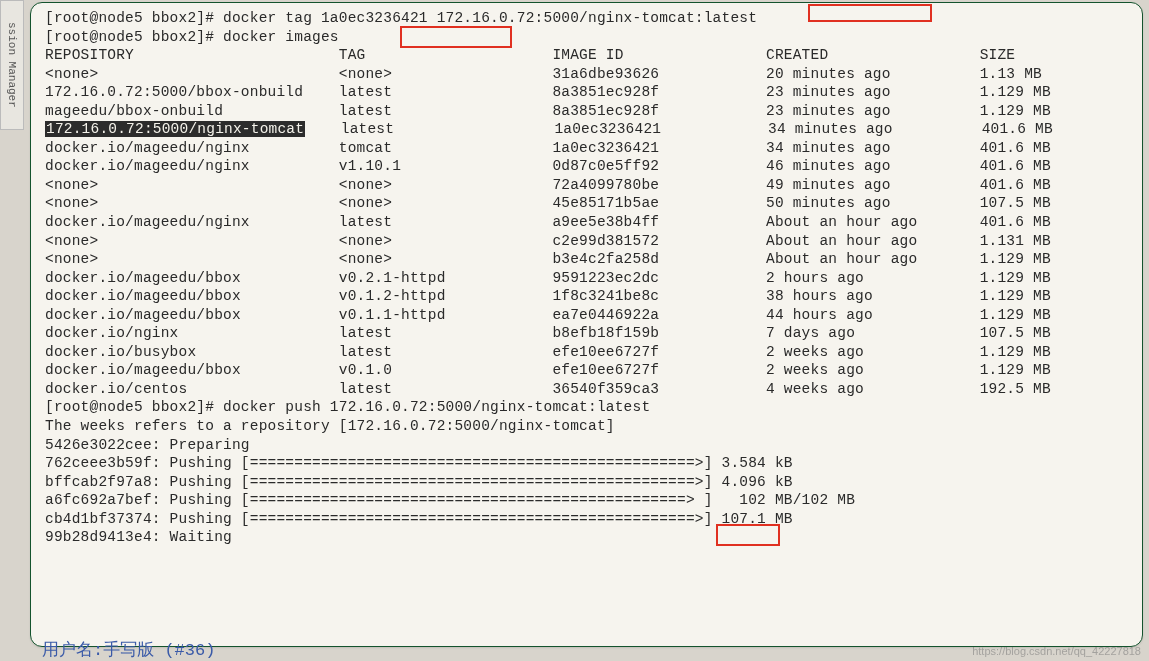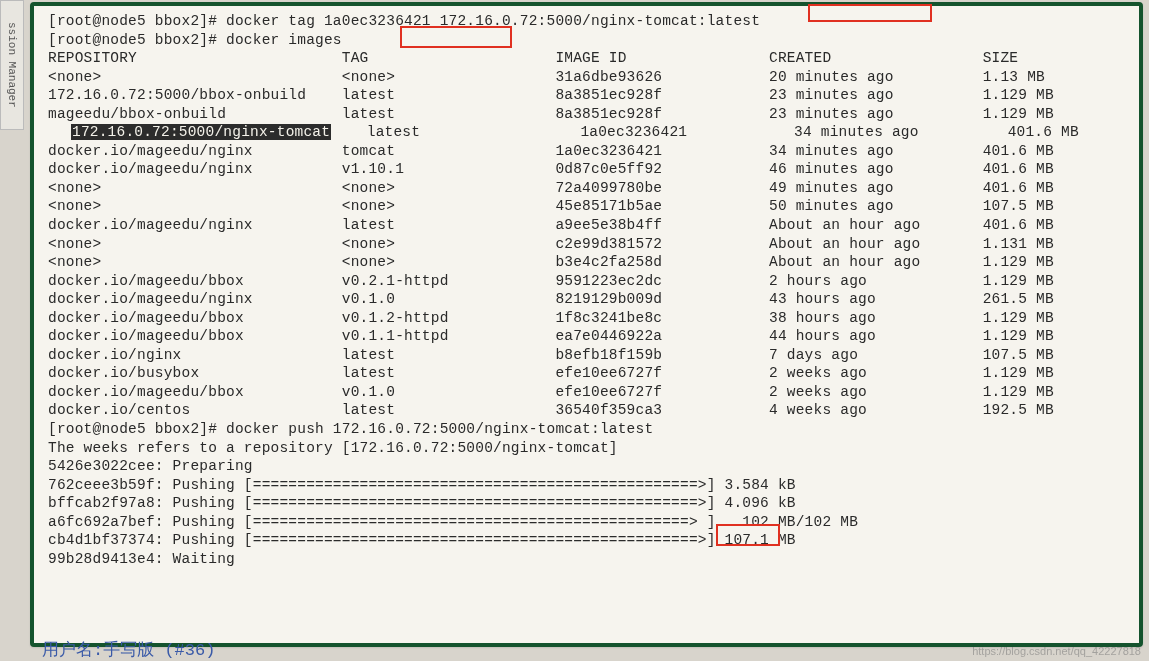--- a/index.html
+++ b/index.html
@@ -31,36 +31,35 @@
     justify-content: center;
     padding: 4px 0;
   }
   .terminal {
     position: absolute;
     left: 30px;
     top: 2px;
     right: 6px;
     bottom: 14px;
     background: #f6f4ee;
-    border: 4px solid #14532d;
-    border-radius: 4px;
+    border: 1px solid #14532d;
+    border-radius: 12px;
     padding: 6px 8px 4px 14px;
     box-shadow: 0 1px 2px rgba(0,0,0,0.1);
     overflow: hidden;
   }
   .line {
     white-space: pre;
     line-height: 1.28;
     letter-spacing: 0.2px;
   }
   .hl {
     background: #2c2c2c;
     color: #f4f2ea;
     padding: 0 1px;
-    margin-left: 23px;
   }
   .redbox {
     position: absolute;
     border: 2px solid #e03020;
     background: transparent;
     pointer-events: none;
   }
   .watermark {
     position: absolute;
     right: 8px;
@@ -94,21 +93,20 @@
       <div class="line">mageedu/bbox-onbuild             latest                  8a3851ec928f            23 minutes ago          1.129 MB</div>
       <div class="line"><span class="hl">172.16.0.72:5000/nginx-tomcat</span>    latest                  1a0ec3236421            34 minutes ago          401.6 MB</div>
       <div class="line">docker.io/mageedu/nginx          tomcat                  1a0ec3236421            34 minutes ago          401.6 MB</div>
       <div class="line">docker.io/mageedu/nginx          v1.10.1                 0d87c0e5ff92            46 minutes ago          401.6 MB</div>
       <div class="line">&lt;none&gt;                           &lt;none&gt;                  72a4099780be            49 minutes ago          401.6 MB</div>
       <div class="line">&lt;none&gt;                           &lt;none&gt;                  45e85171b5ae            50 minutes ago          107.5 MB</div>
       <div class="line">docker.io/mageedu/nginx          latest                  a9ee5e38b4ff            About an hour ago       401.6 MB</div>
       <div class="line">&lt;none&gt;                           &lt;none&gt;                  c2e99d381572            About an hour ago       1.131 MB</div>
       <div class="line">&lt;none&gt;                           &lt;none&gt;                  b3e4c2fa258d            About an hour ago       1.129 MB</div>
       <div class="line">docker.io/mageedu/bbox           v0.2.1-httpd            9591223ec2dc            2 hours ago             1.129 MB</div>
-      <div class="line">docker.io/mageedu/nginx          v0.1.0                  8219129b009d            43 hours ago            261.5 MB</div>
       <div class="line">docker.io/mageedu/bbox           v0.1.2-httpd            1f8c3241be8c            38 hours ago            1.129 MB</div>
       <div class="line">docker.io/mageedu/bbox           v0.1.1-httpd            ea7e0446922a            44 hours ago            1.129 MB</div>
       <div class="line">docker.io/nginx                  latest                  b8efb18f159b            7 days ago              107.5 MB</div>
       <div class="line">docker.io/busybox                latest                  efe10ee6727f            2 weeks ago             1.129 MB</div>
       <div class="line">docker.io/mageedu/bbox           v0.1.0                  efe10ee6727f            2 weeks ago             1.129 MB</div>
       <div class="line">docker.io/centos                 latest                  36540f359ca3            4 weeks ago             192.5 MB</div>
       <div class="line">[root@node5 bbox2]# docker push 172.16.0.72:5000/nginx-tomcat:latest</div>
       <div class="line">The weeks refers to a repository [172.16.0.72:5000/nginx-tomcat]</div>
       <div class="line">5426e3022cee: Preparing</div>
       <div class="line">762ceee3b59f: Pushing [==================================================&gt;] 3.584 kB</div>

